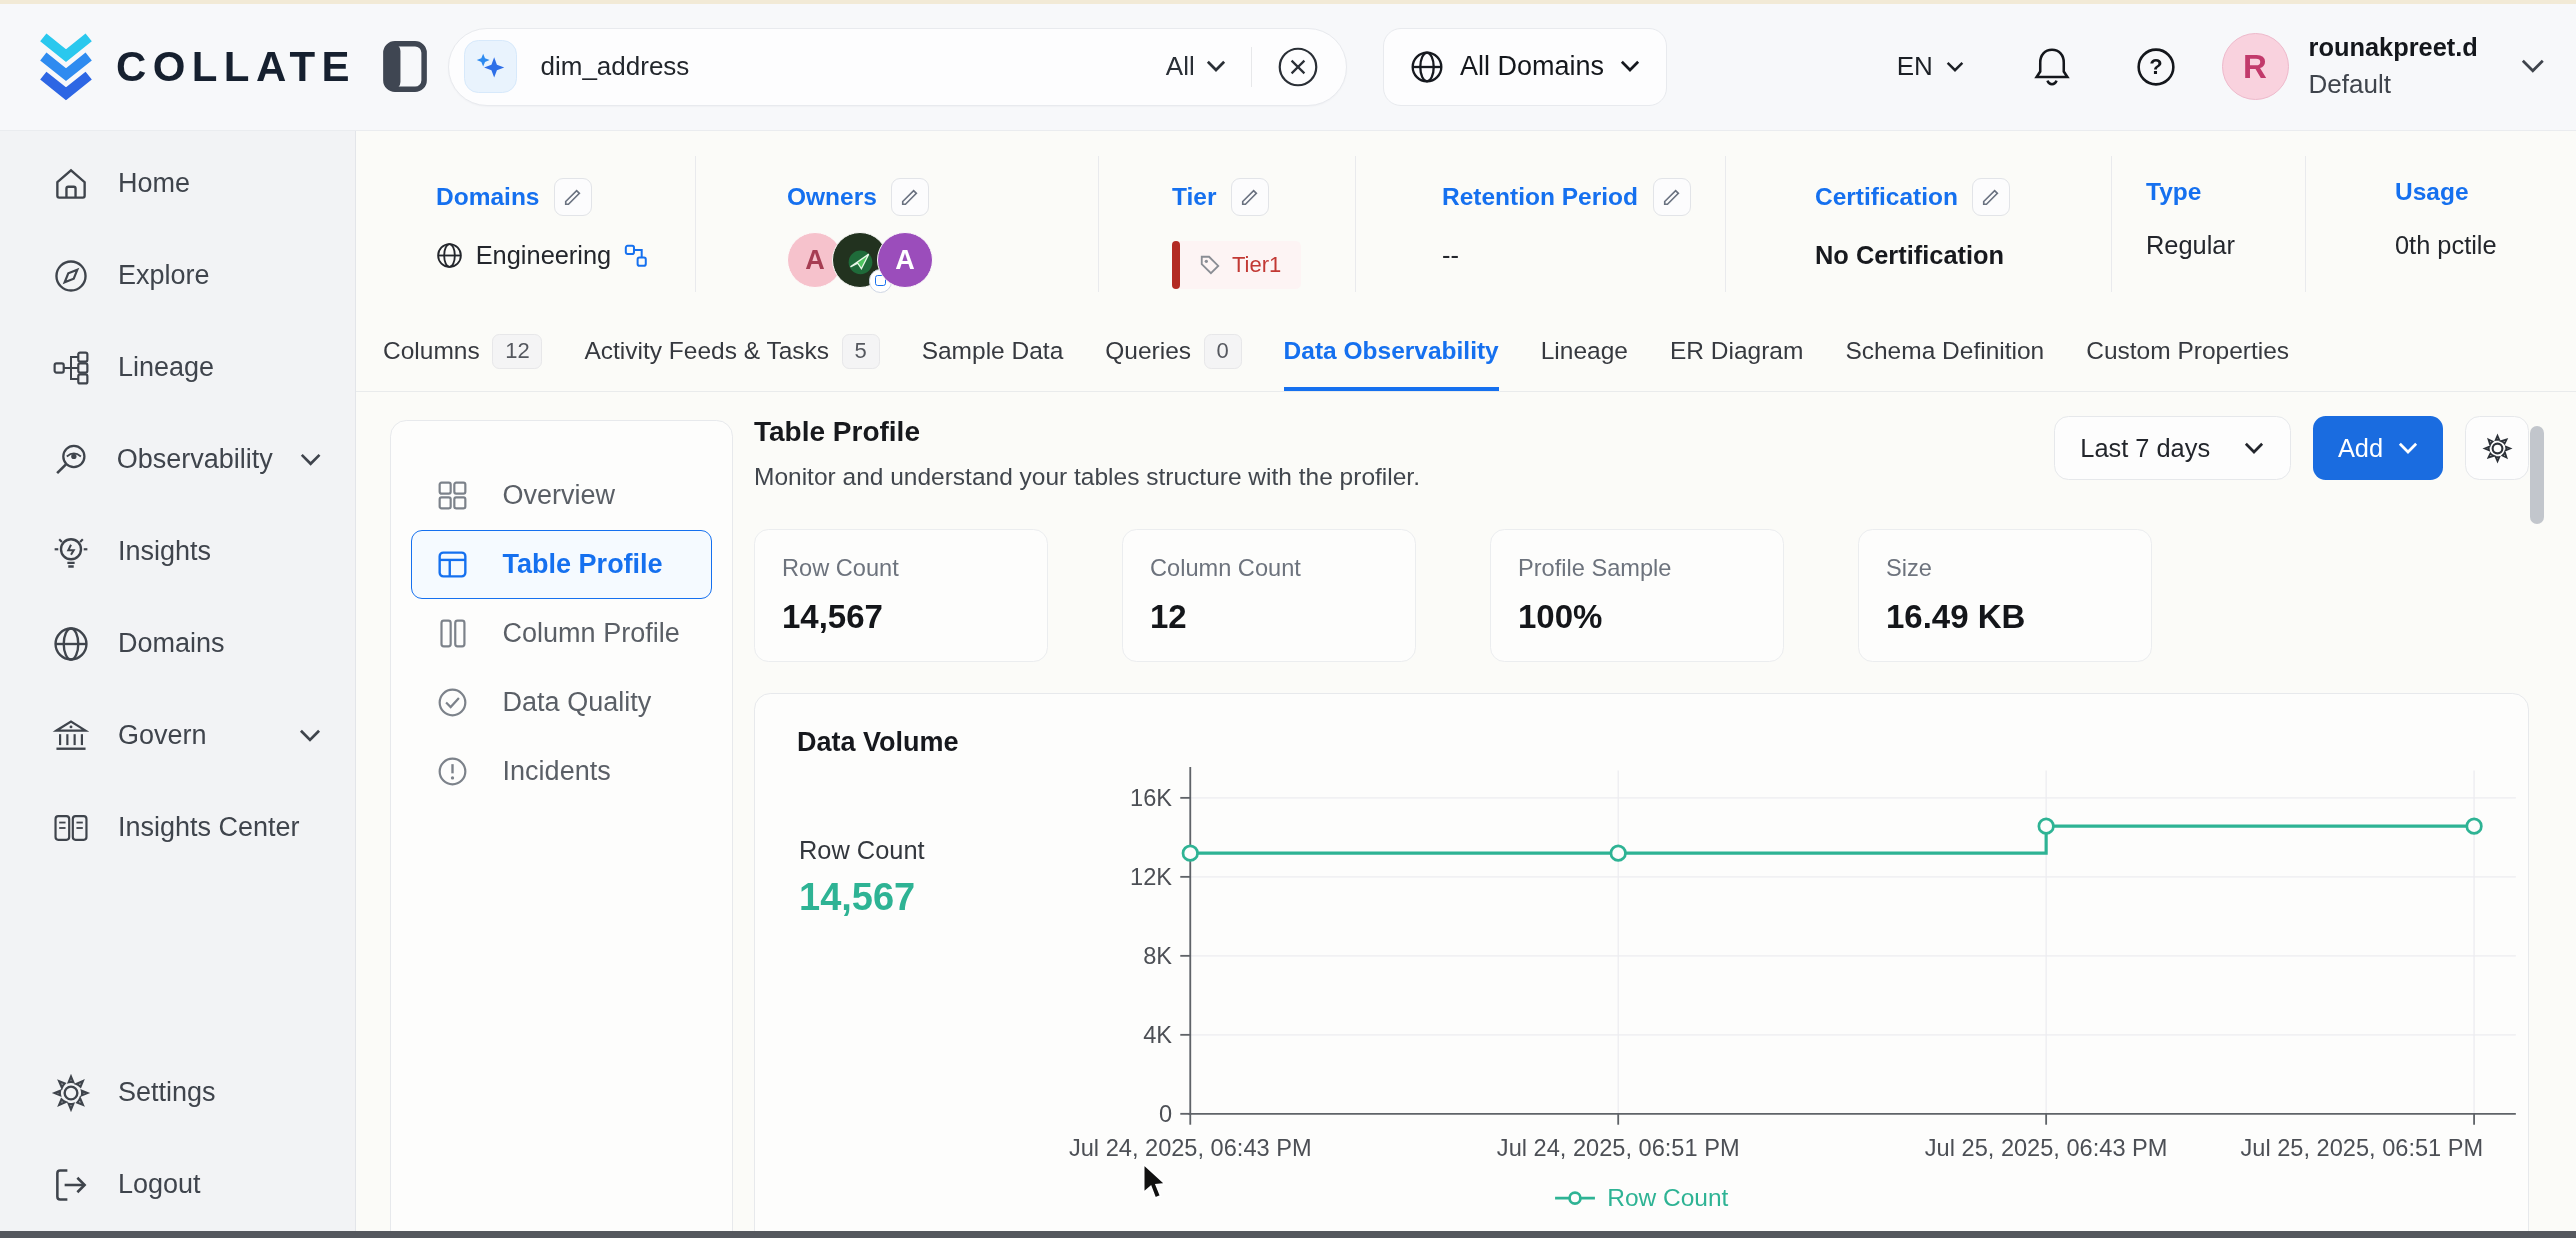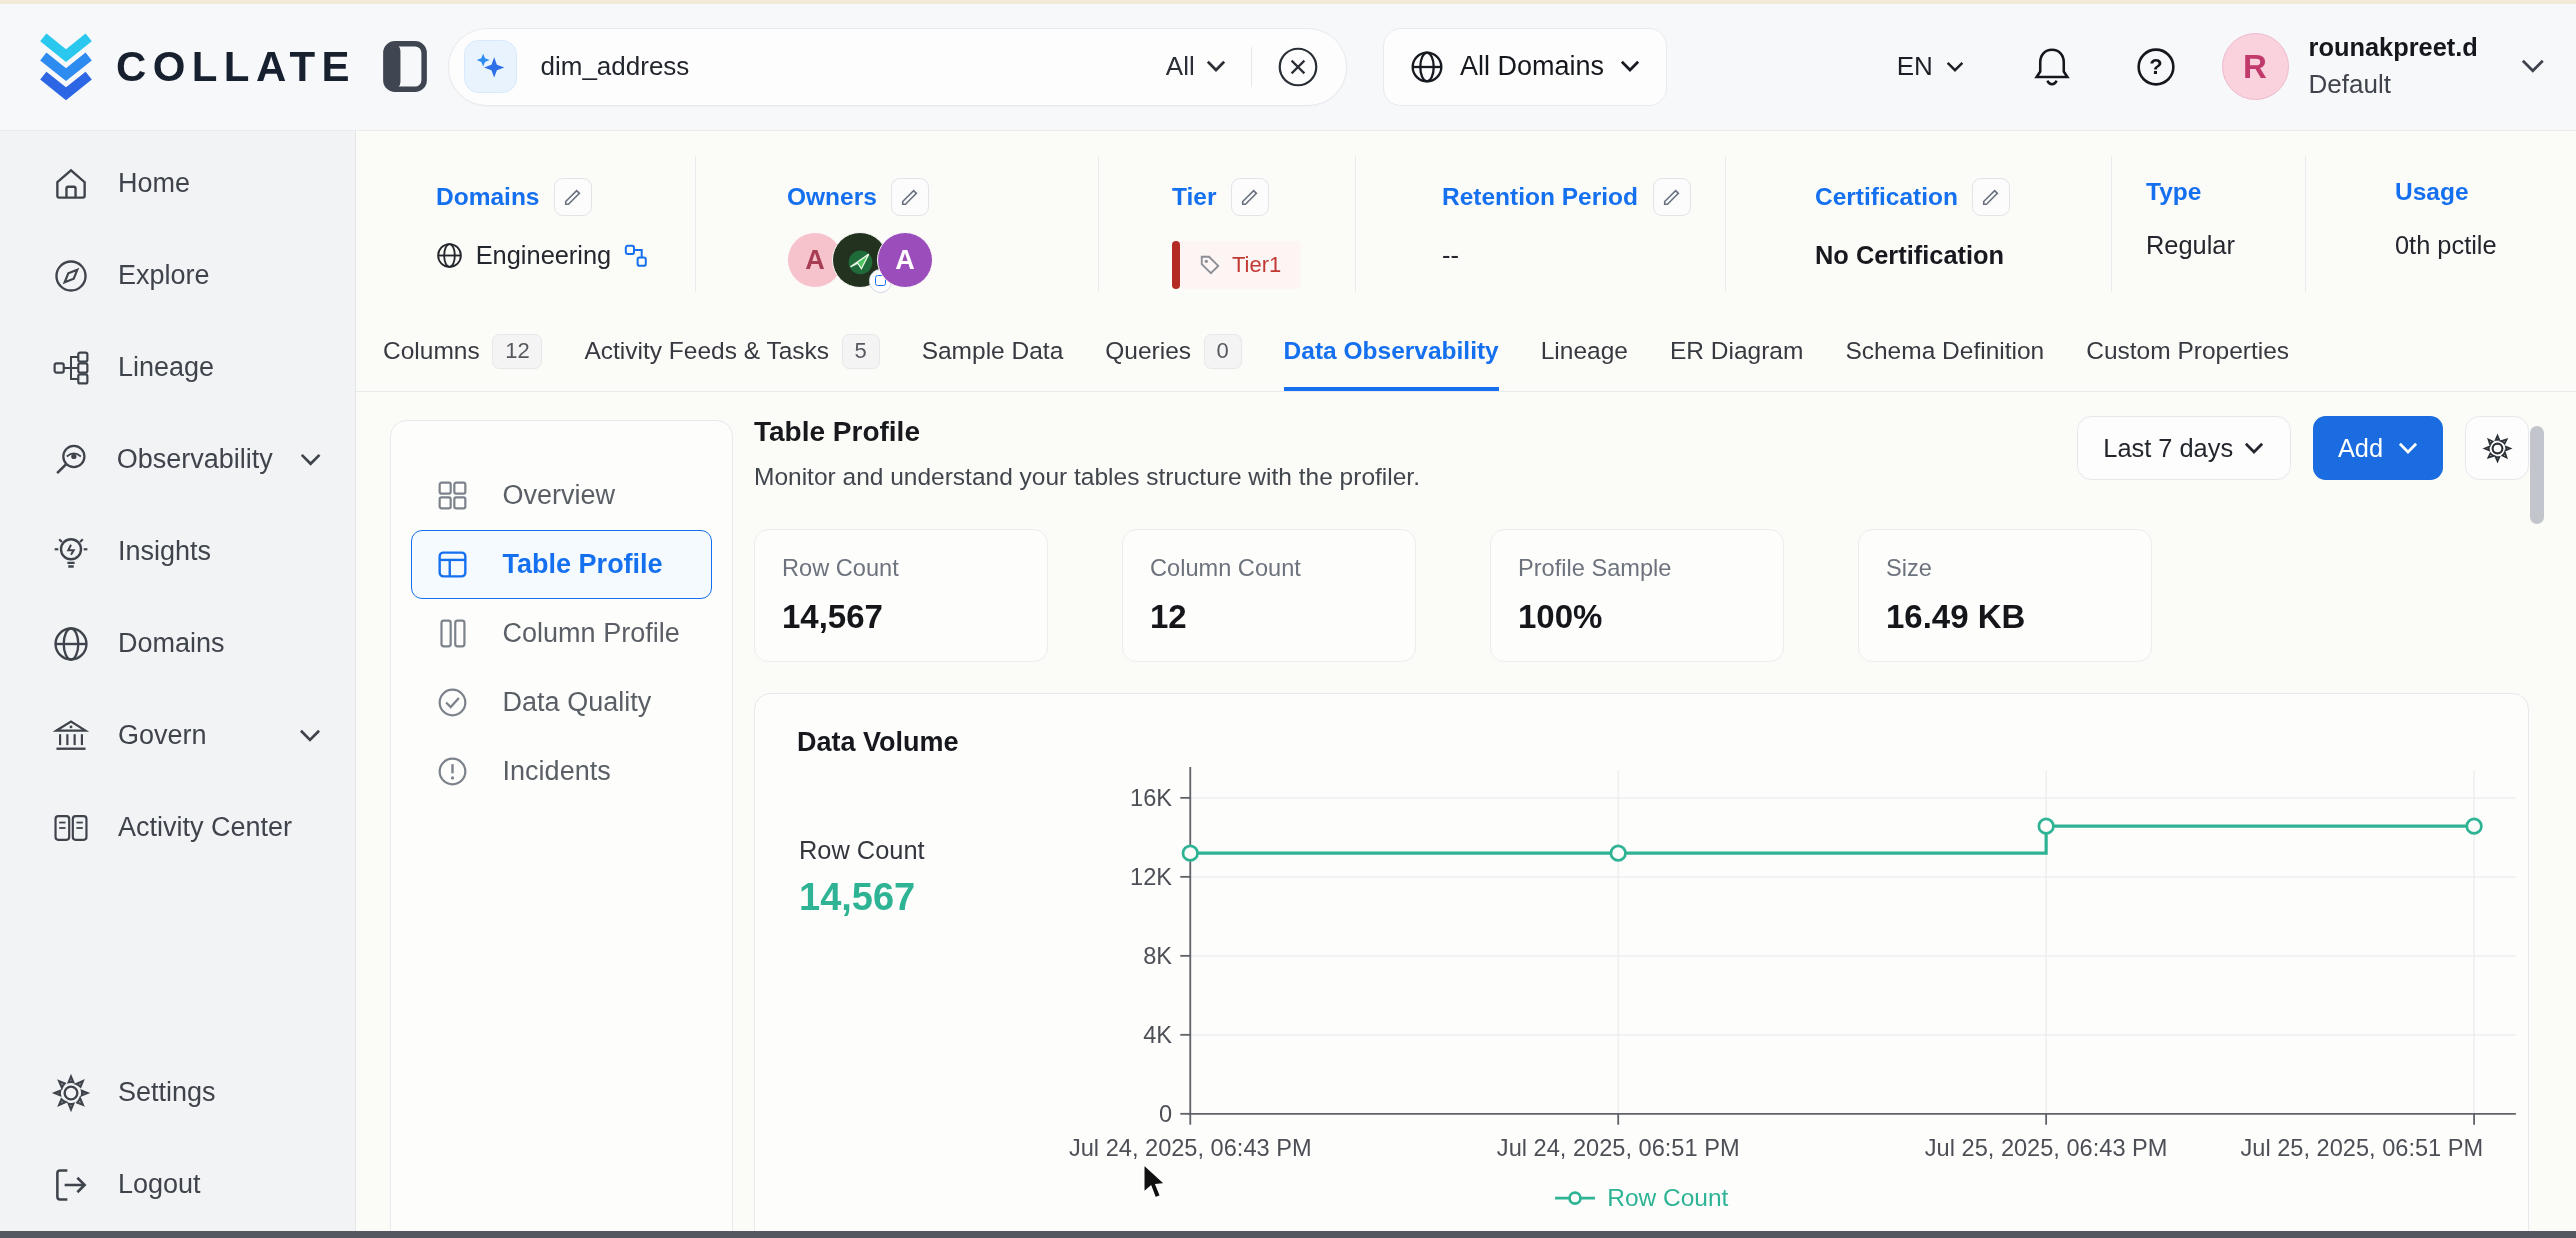--- a/index.html
+++ b/index.html
@@ -90,21 +90,21 @@
     position: absolute; left: 34px; top: 27px; bottom: -27px; width: 343px;
     background: #fdfdfc; border: 0.9px solid #e7e9ec; border-radius: 16.3px; padding: 40px 20px;
   }
   .pnav-item { height: 69px; display: flex; align-items: center; gap: 34px; padding: 0 23.6px; font-size: 27px; color: #5a5f66; cursor: pointer; border: 1.8px solid transparent; border-radius: 11px; }
   .pnav-item.active { border-color: #1570ef; background: #f5faff; color: #1570ef; font-weight: 600; }
   .profile-content { position: absolute; left: 398px; right: 47px; top: 23.6px; }
   .pc-header { display: flex; align-items: flex-start; }
   .pc-title { font-size: 28px; font-weight: 700; color: #17191d; }
   .pc-sub { font-size: 24.5px; color: #41464d; margin-top: 14.5px; }
   .pc-controls { margin-left: auto; display: flex; align-items: center; gap: 22px; }
-  .time-pill { height: 64px; border-radius: 14.5px; border: 0.9px solid #e6e8eb; background: #fdfdfd; display: flex; align-items: center; gap: 11px; padding: 0 25.4px; font-size: 25.4px; color: #23262c; cursor: pointer; }
+  .time-pill { height: 64px; border-radius: 14.5px; border: 0.9px solid #e6e8eb; background: #fdfdfd; display: flex; align-items: center; gap: 34px; padding: 0 25.4px; font-size: 25.4px; color: #23262c; cursor: pointer; }
   .add-btn { height: 64px; border-radius: 12.7px; background: #1a6ce0; border: none; color: #fff; font-size: 25.4px; font-weight: 500; display: flex; align-items: center; gap: 14.5px; padding: 0 25.4px; cursor: pointer; }
   .gear-btn { width: 64px; height: 64px; border-radius: 14.5px; border: 0.9px solid #e6e8eb; background: #fdfdfd; display: flex; align-items: center; justify-content: center; cursor: pointer; }
   .stats-row { display: flex; gap: 74px; margin-top: 38px; }
   .stat-card { width: 294px; height: 133px; border: 0.9px solid #ebedef; border-radius: 14.5px; background: #fdfdfc; padding: 25.4px 27px; }
   .stat-label { font-size: 23.6px; color: #6d737d; }
   .stat-value { font-size: 33px; font-weight: 700; color: #14161a; margin-top: 16.3px; }
   .chart-card { margin-top: 31px; height: 599px; border: 0.9px solid #e7e9ec; border-radius: 16.3px; background: #fdfdfc; position: relative; }
   .chart-title { padding: 33px 0 0 42px; font-size: 27px; font-weight: 700; color: #16181d; }
   .rowcount-block { position: absolute; left: 44px; top: 142px; }
   .rc-label { font-size: 25.4px; color: #33373d; }
@@ -283,21 +283,21 @@
     </div>
     <div class="side-item">
       <svg width="40" height="40" viewBox="0 0 44 44">
           <rect x="5" y="9" width="15" height="26" rx="3" fill="none" stroke="#3f444c" stroke-width="2.4"></rect>
           <rect x="24" y="9" width="15" height="26" rx="3" fill="none" stroke="#3f444c" stroke-width="2.4"></rect>
           <line x1="9" y1="16" x2="16" y2="16" stroke="#3f444c" stroke-width="2"></line>
           <line x1="9" y1="22" x2="16" y2="22" stroke="#3f444c" stroke-width="2"></line>
           <line x1="28" y1="16" x2="35" y2="16" stroke="#3f444c" stroke-width="2"></line>
           <line x1="28" y1="22" x2="35" y2="22" stroke="#3f444c" stroke-width="2"></line>
         </svg>
-      <span>Activity Center</span>
+      <span>Insights Center</span>
     </div>
     <div class="side-spacer"></div>
     <div class="side-item">
       <svg width="40" height="40" viewBox="0 0 44 44">
           <circle cx="22" cy="22" r="7" fill="none" stroke="#3f444c" stroke-width="2.6"></circle>
           <path d="M22 4 L24.5 10 Q22 9.4 19.5 10 Z M40 22 L34 24.5 Q34.6 22 34 19.5 Z M22 40 L19.5 34 Q22 34.6 24.5 34 Z M4 22 L10 19.5 Q9.4 22 10 24.5 Z M35 9 L32.5 15 Q30.5 13 28 12 Z M35 35 L29 32.5 Q31 30.5 32 28 Z M9 35 L11.5 29 Q13.5 31 16 32 Z M9 9 L15 11.5 Q13 13.5 12 16 Z" fill="none" stroke="#3f444c" stroke-width="2.4"></path>
         </svg>
       <span>Settings</span>
     </div>
     <div class="side-item">

